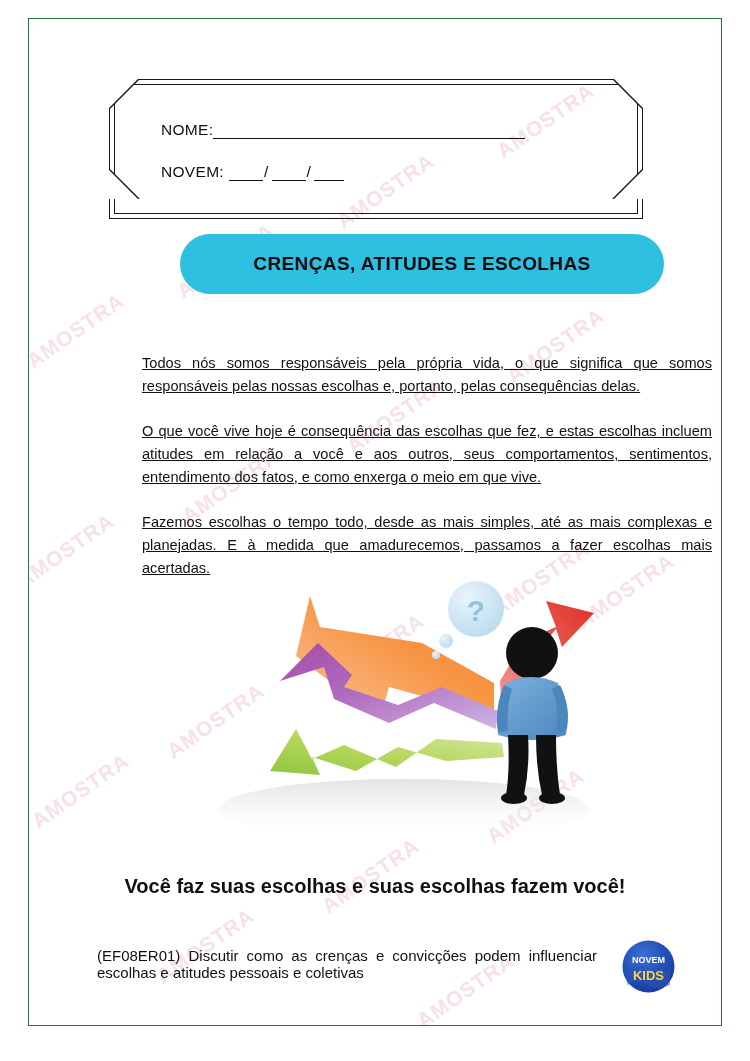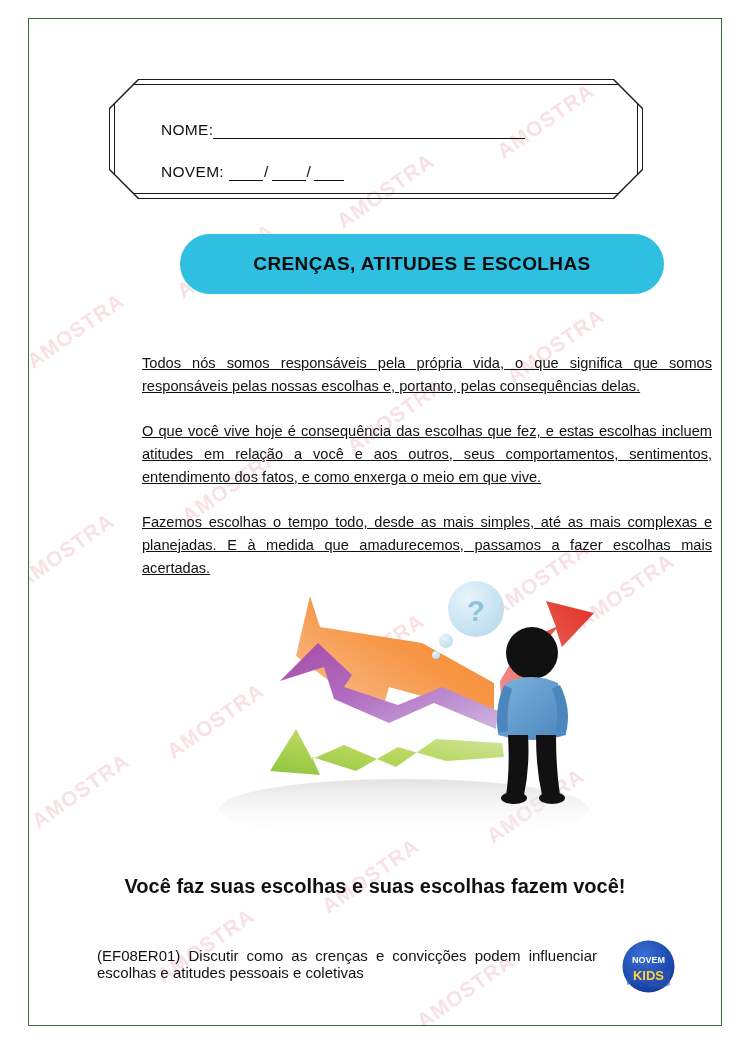--- a/index.html
+++ b/index.html
@@ -46,21 +46,21 @@
     white-space: nowrap;
     font-family: "Liberation Sans", sans-serif;
   }
 
   
   .namebox-wrap {
     position: absolute;
     left: 80px;
     top: 60px;
     width: 534px;
-    height: 120px;
+    height: 140px;
     z-index: 3;
   }
   .namebox-outer {
     position: absolute;
     inset: 0;
     border: 1.5px solid #1a1a1a;
   }
   .namebox-inner {
     position: absolute;
     left: 5px;

